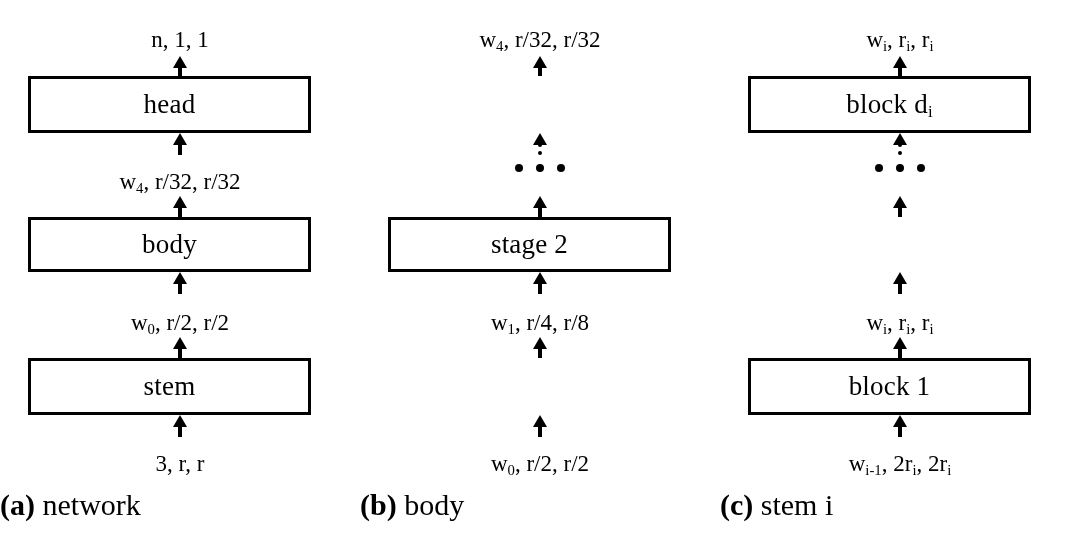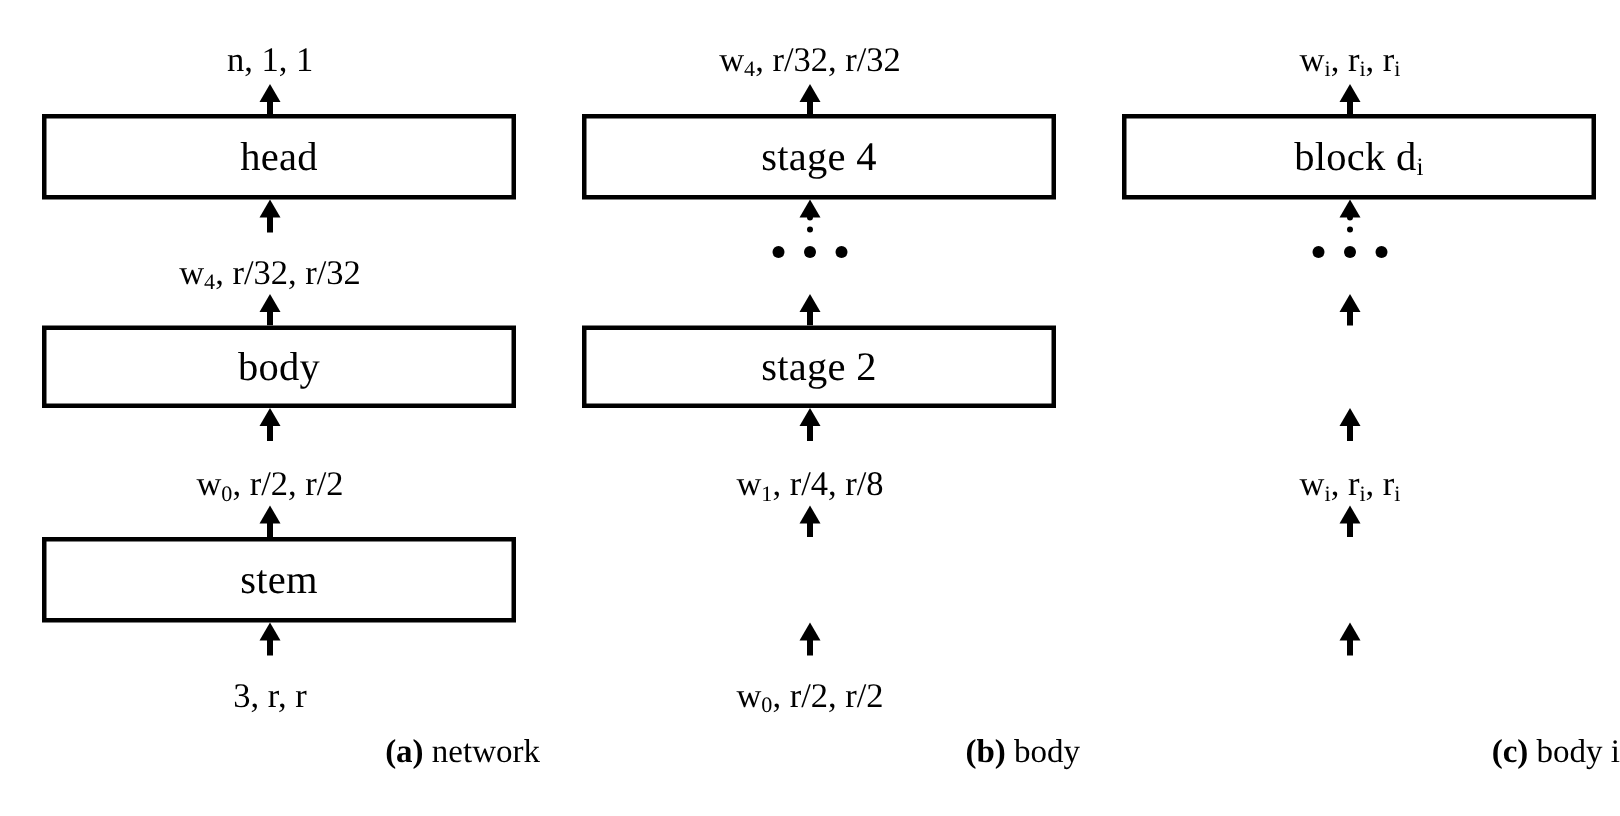--- a/index.html
+++ b/index.html
@@ -31,21 +31,21 @@
     text-decoration: underline;
   }
   .col-a { left: 0px; }
   .col-b { left: 360px; }
   .col-c { left: 720px; }
 
   
   .node-box {
     position: absolute;
     left: 28px;
-    width: 316px;
+    width: 283px;
     height: 57px;
     box-sizing: border-box;
     border: 3px solid #000000;
     background: #ffffff;
     display: flex;
     align-items: center;
     justify-content: center;
   }
   .node-label {
     font-size: 27px;
@@ -144,22 +144,22 @@
     border-radius: 50%;
     background: #000000;
   }
 
   
   .caption {
     position: absolute;
     left: 0;
     width: 360px;
     top: 490px;
-    text-align: right;
-    font-size: 22px;
+    text-align: left;
+    font-size: 30px;
     line-height: 1;
     white-space: nowrap;
   }
   .caption .tag {
     font-weight: bold;
   }
 </style>
 </head>
 <body>
 
@@ -234,23 +234,20 @@
 
     <div class="edge-label lbl-out">
       <span>w</span><sub>4</sub><span>, r/32, r/32</span>
     </div>
 
     <div class="arrow arr-out">
       <div class="head"></div>
       <div class="shaft"></div>
     </div>
 
-    <div class="node-box box-top">
-      <span class="node-label">stage 4</span>
-    </div>
 
     <div class="arrow arr-frommid-top dotted">
       <div class="head"></div>
       <div class="shaft"></div>
     </div>
 
     <div class="ellipsis">
       <span class="dot"></span>
       <span class="dot"></span>
       <span class="dot"></span>
@@ -333,25 +330,31 @@
 
     <div class="edge-label lbl-lower">
       <span>w</span><sub>i</sub><span>, r</span><sub>i</sub><span>, r</span><sub>i</sub>
     </div>
 
     <div class="arrow arr-fromlow">
       <div class="head"></div>
       <div class="shaft"></div>
     </div>
 
+    <div class="node-box box-bottom">
+      <span class="node-label">block 1</span>
+    </div>
 
     <div class="arrow arr-in">
       <div class="head"></div>
       <div class="shaft"></div>
     </div>
 
+    <div class="edge-label lbl-in">
+      <span>w</span><sub>i-1</sub><span>, 2r</span><sub>i</sub><span>, 2r</span><sub>i</sub>
+    </div>
 
     <div class="caption">
-      <span class="tag">(c)</span><span> body i</span>
+      <span class="tag">(c)</span><span> stem i</span>
     </div>
   </div>
 
 </div>
 
 </body></html>

